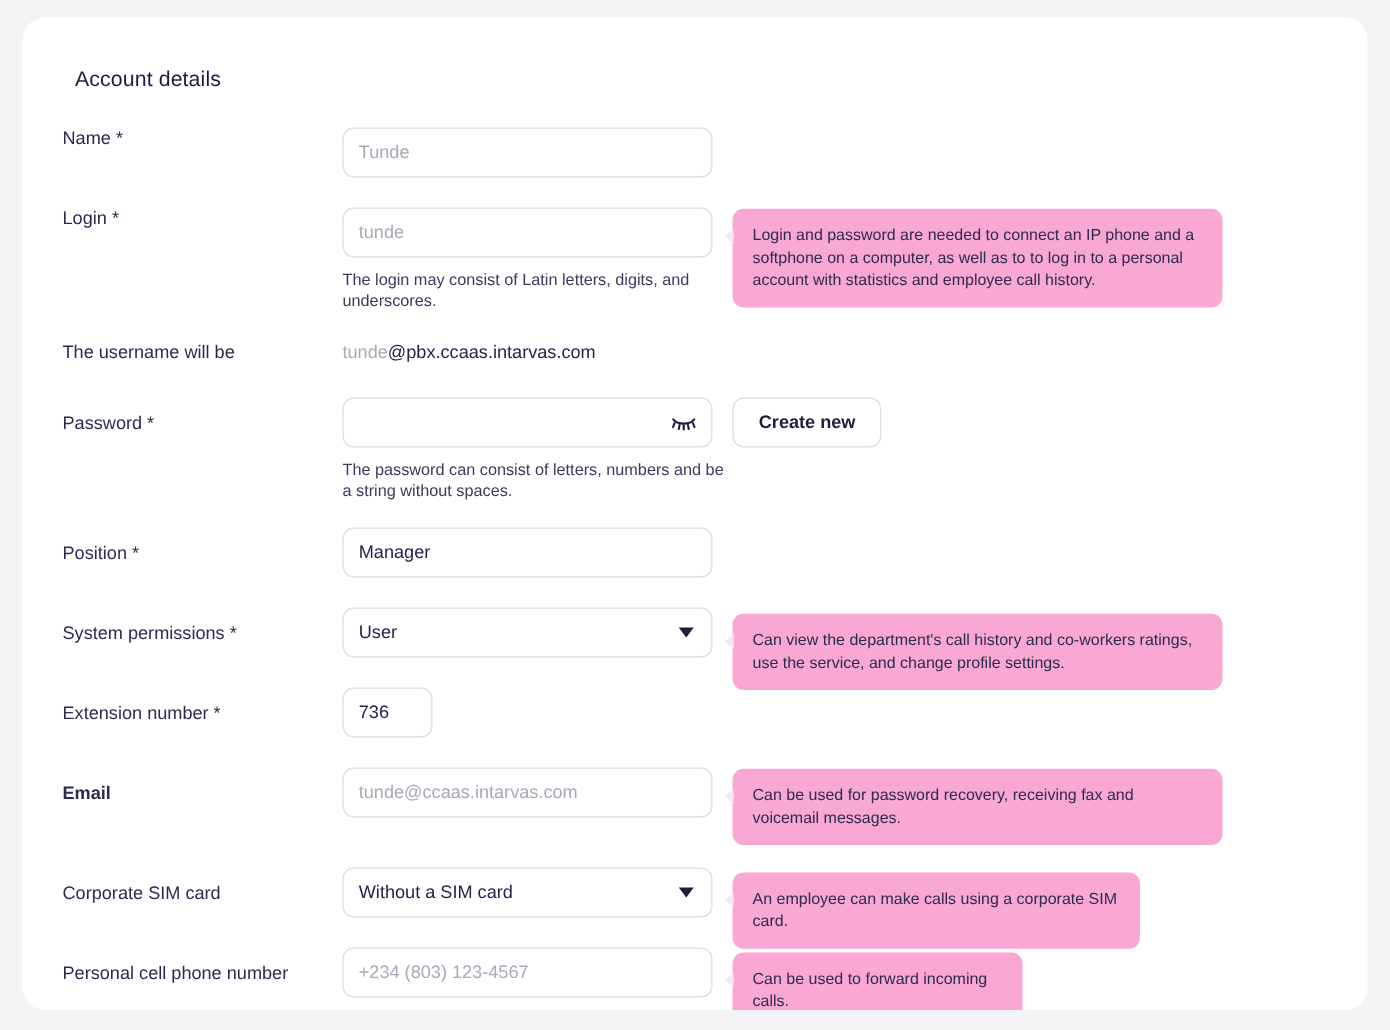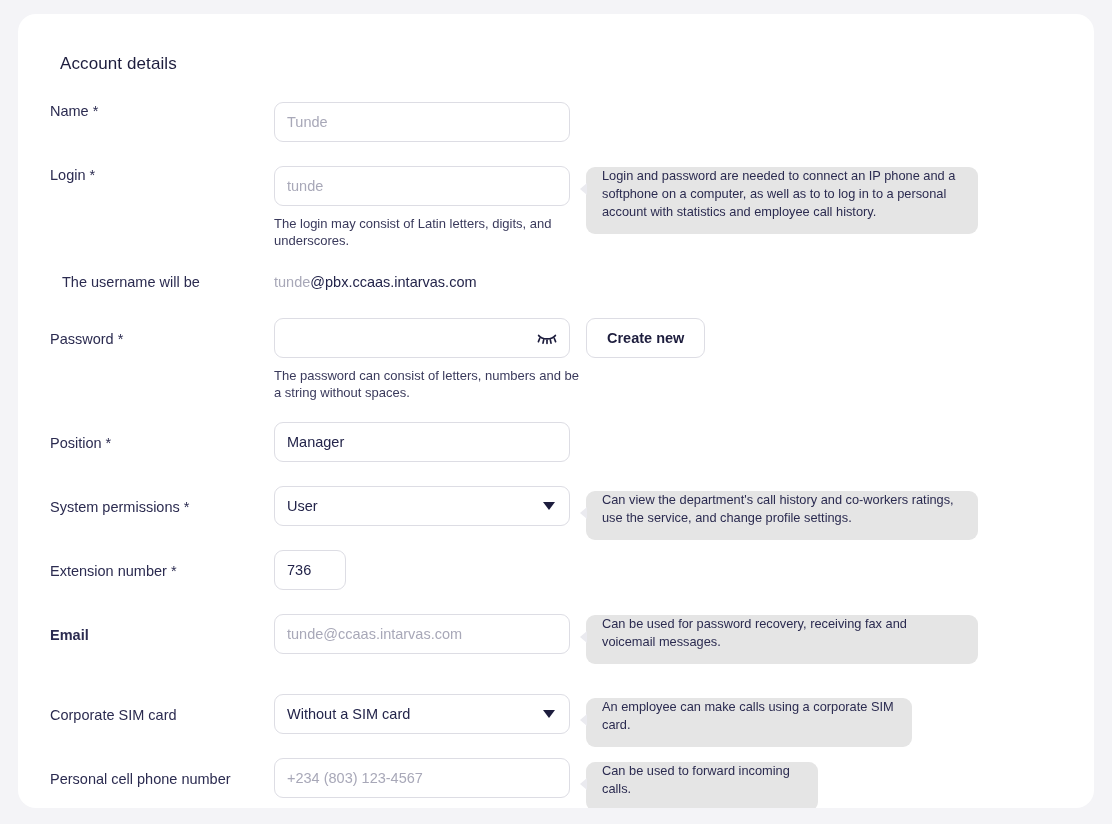--- a/index.html
+++ b/index.html
@@ -133,23 +133,23 @@
     display: inline-flex;
     align-items: center;
     justify-content: center;
     cursor: pointer;
     text-align: right;
   }
 
   .tip {
     position: absolute;
     box-sizing: border-box;
-    background: #e5e5e5;
+    background: #f9a8d4;
     border-radius: 9px;
-    padding: 0 16px 13px 16px;
+    padding: 12px 16px 13px 16px;
     font-size: 12.8px;
     line-height: 18px;
     color: #2b2b50;
   }
   .tip::before {
     content: "";
     position: absolute;
     left: -6px;
     top: 16px;
     width: 0;
@@ -186,21 +186,21 @@
     <div class="field-col">
       <div class="input">
         <span class="placeholder">tunde</span>
       </div>
       <div class="helper">The login may consist of Latin letters, digits, and underscores.</div>
     </div>
     <div class="tip" style="left:536px; top:1px; width:392px;">Login and password are needed to connect an IP phone and a softphone on a computer, as well as to to log in to a personal account with statistics and employee call history.</div>
   </div>
 
   <div class="row" style="top:248px;">
-    <div class="label" style="top:11px;margin-left:12px;">The username will be</div>
+    <div class="label" style="top:11px;">The username will be</div>
     <div class="field-col">
       <div class="static-value">
         <span class="muted">tunde</span>
           <span class="strong">@pbx.ccaas.intarvas.com</span>
       </div>
     </div>
   </div>
 
   <div class="row" style="top:304px;">
     <div class="label" style="top:12px;">Password *</div>

